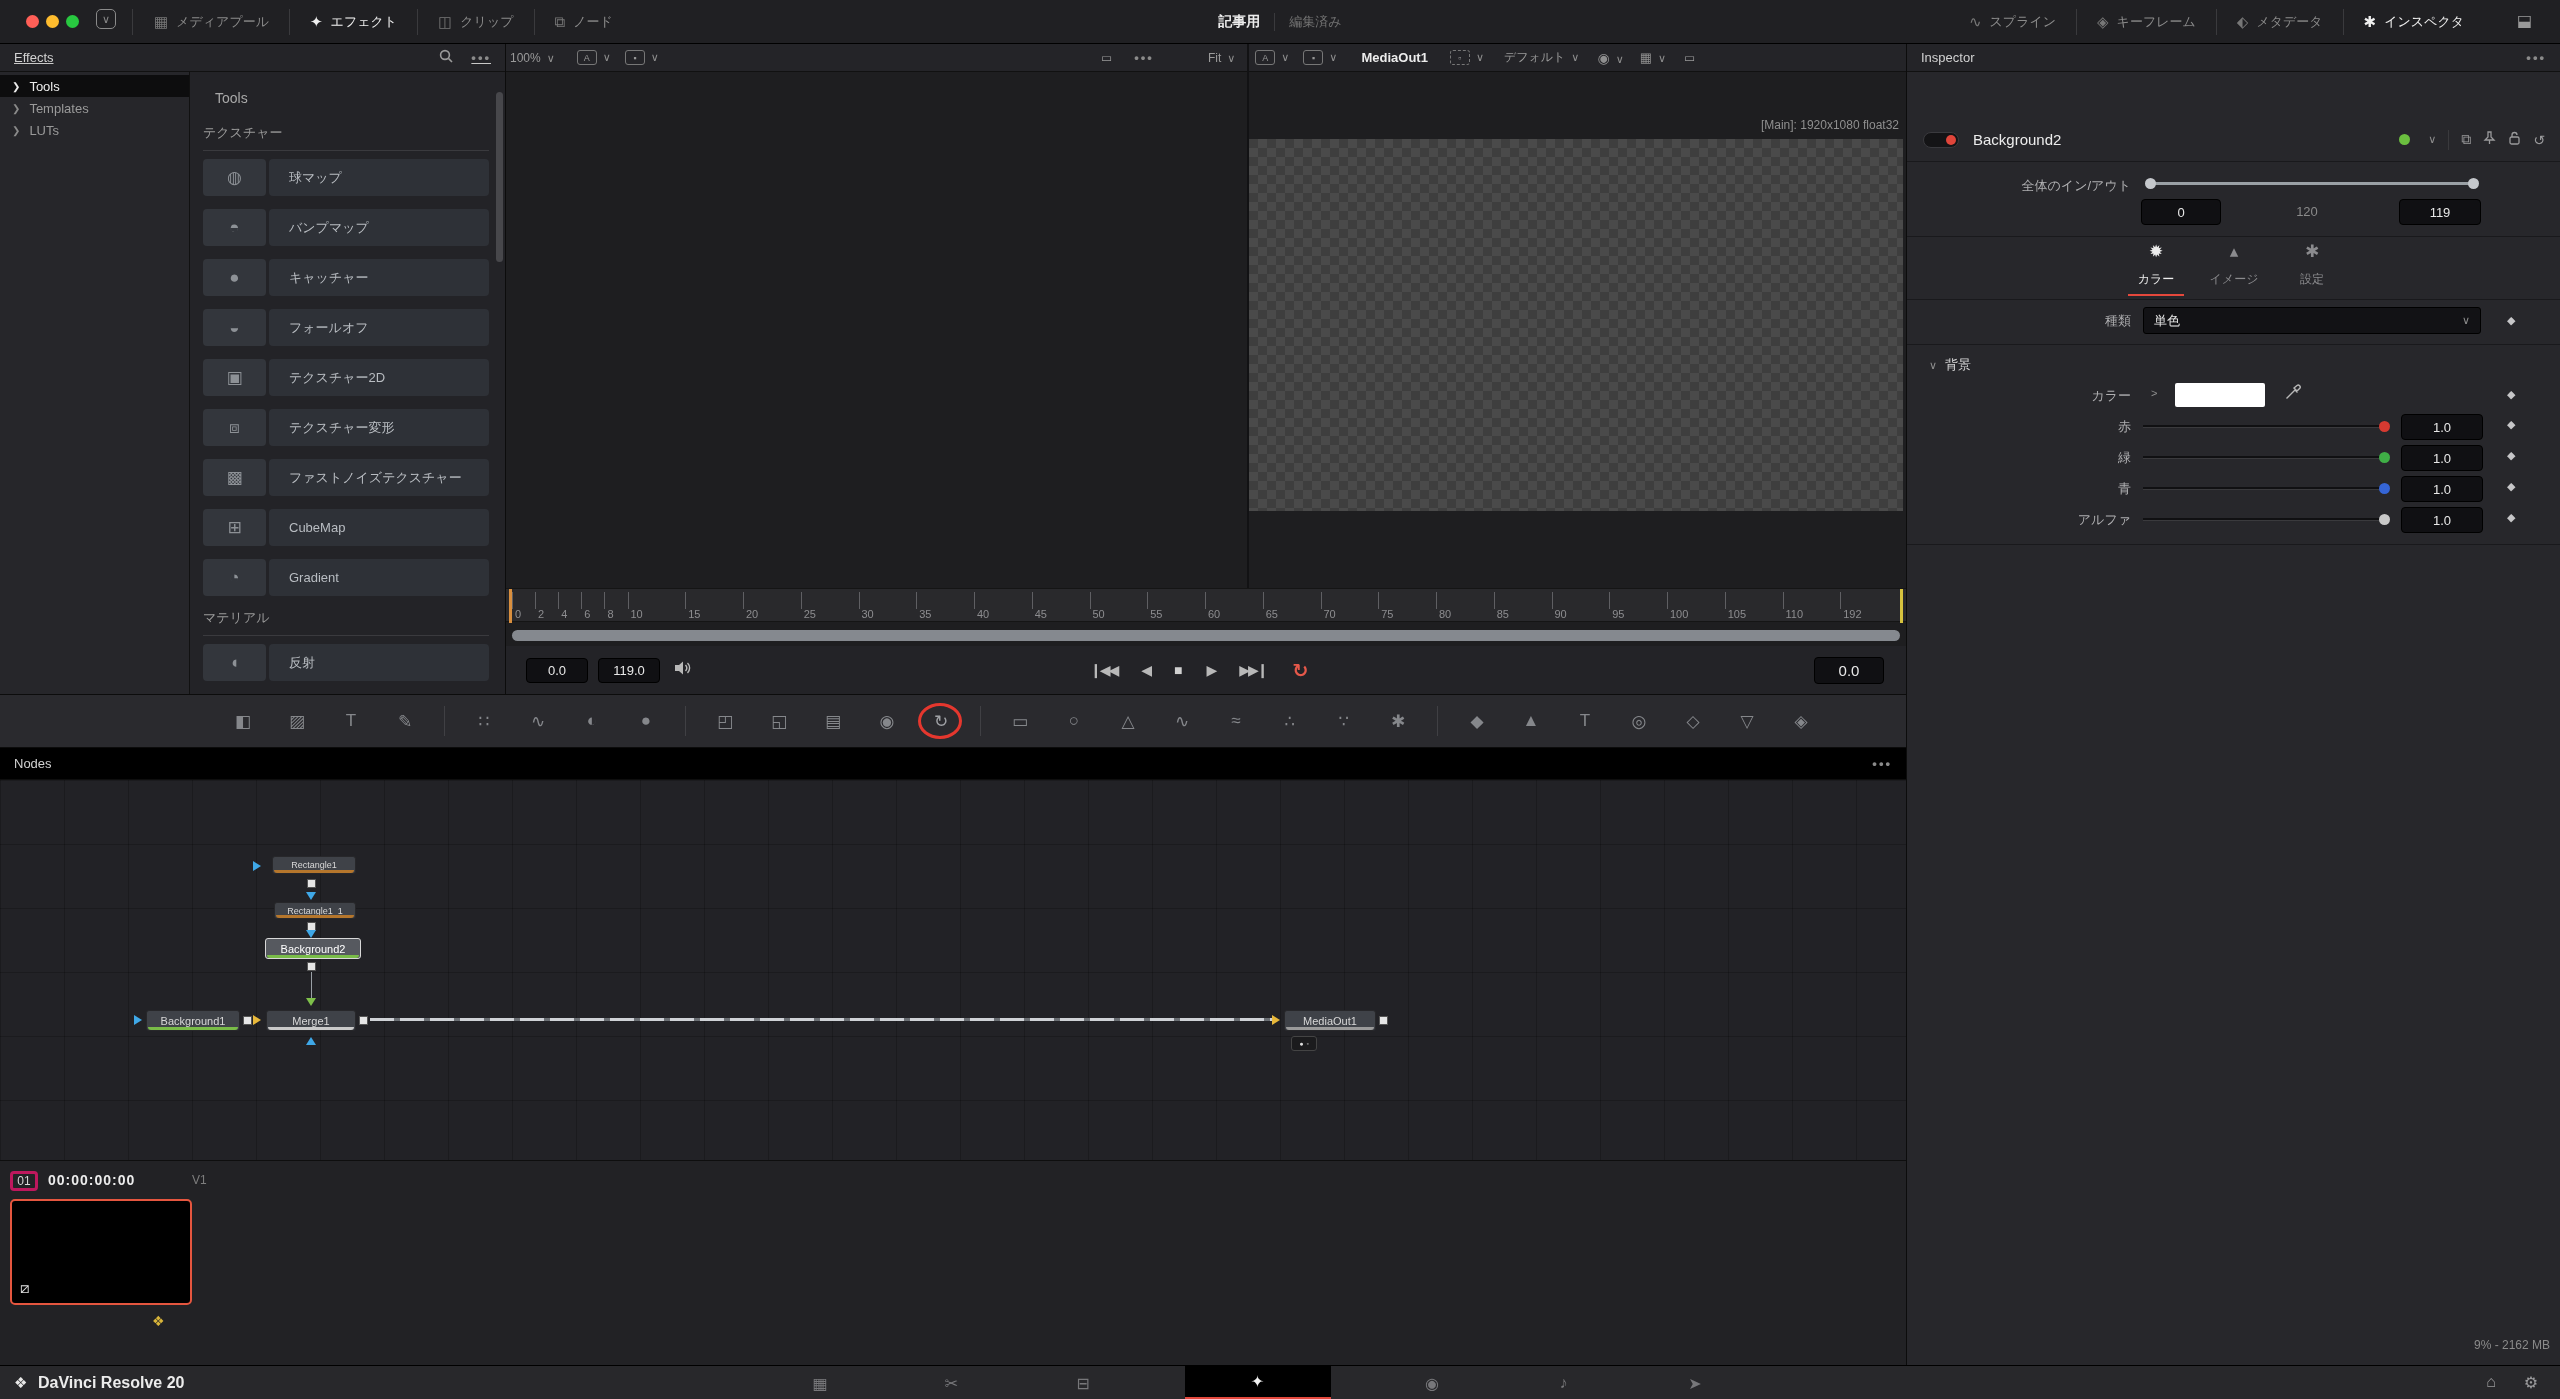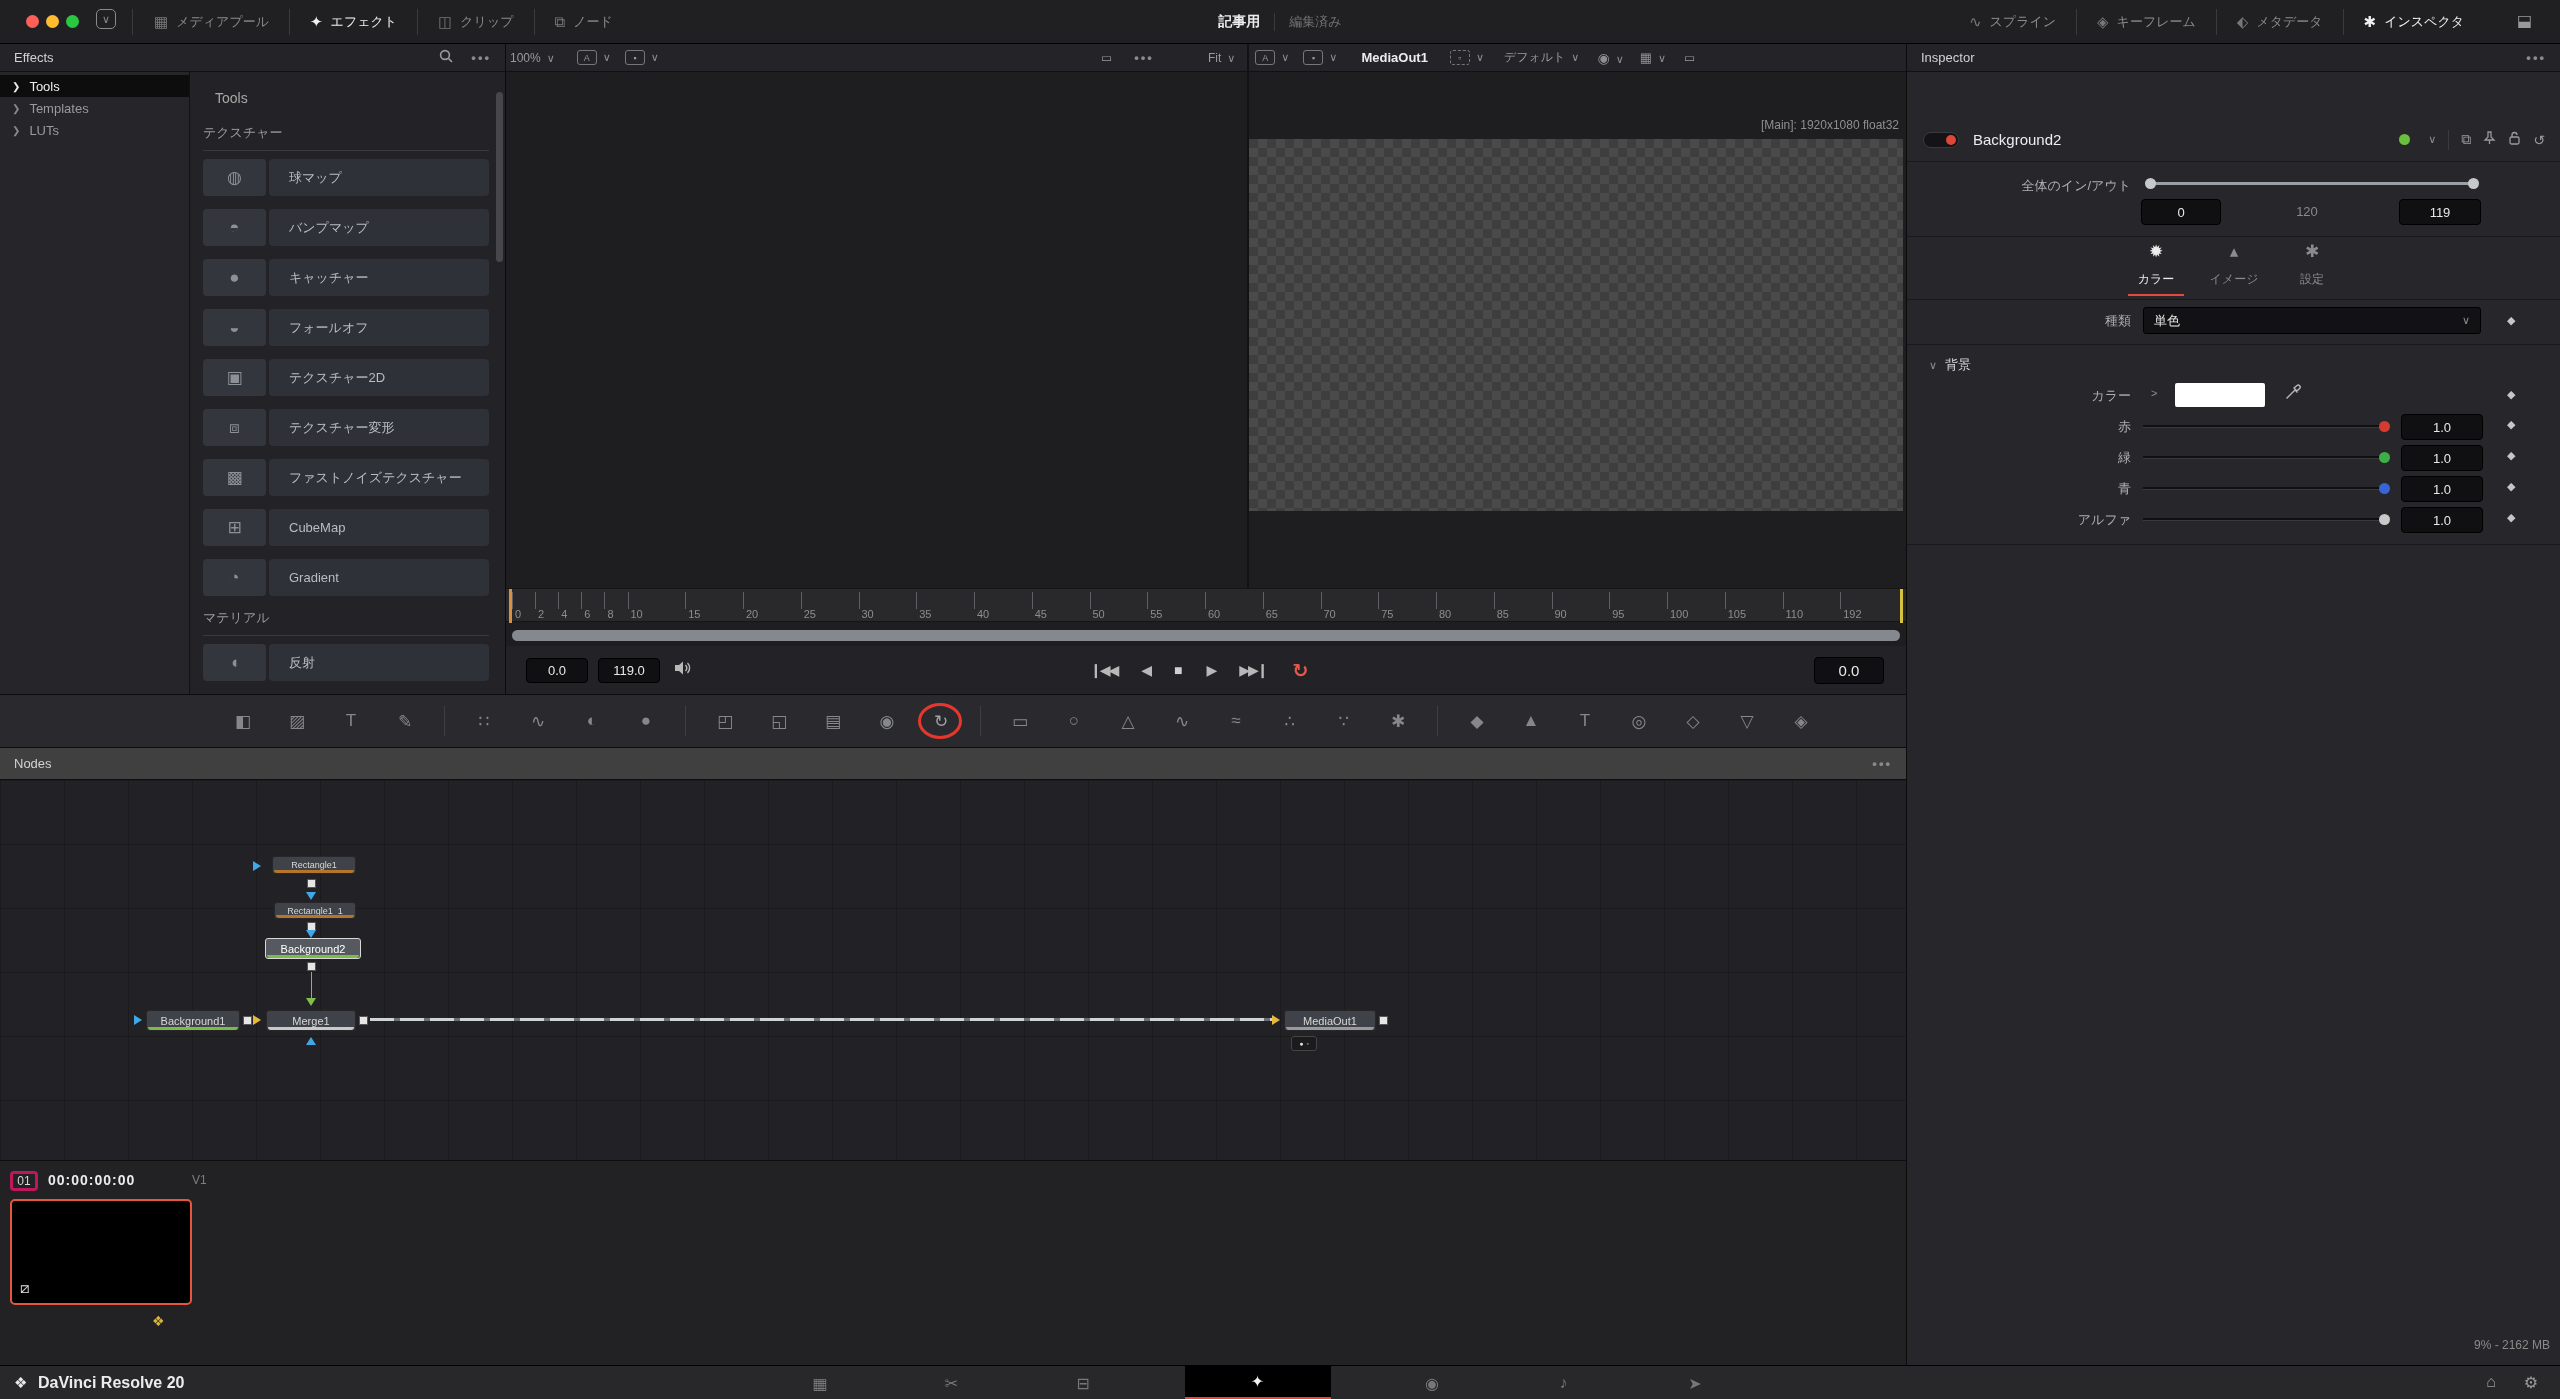--- a/index.html
+++ b/index.html
@@ -17,21 +17,21 @@
   .toptab.active{color:#f0f0f0;}
   .toptab.active .ticon{color:#f0f0f0;}
   .vsep{width:1px;height:26px;background:#3a3a3d;}
   #proj{left:0;right:0;top:0;height:44px;display:flex;align-items:center;justify-content:center;gap:14px;pointer-events:none;}
   #proj .t{color:#ececec;font-size:14px;font-weight:bold;}
   #proj .s{color:#737373;font-size:13px;}
   .checkbox-ico{width:20px;height:20px;border:1.5px solid #8a8a8a;border-radius:5px;color:#8a8a8a;font-size:11px;display:flex;align-items:center;justify-content:center;}
   
   .phead{height:28px;background:#242428;border-bottom:1px solid #111;display:flex;align-items:center;padding:0 14px;font-size:13px;color:#d2d2d2;}
   
-  #effects{left:0;top:44px;width:506px;height:650px;background:#fef9c3;border-right:1px solid #0c0c0c;}
+  #effects{left:0;top:44px;width:506px;height:650px;background:#fef9c3;border-right:1px solid #0c0c0c;text-decoration:underline;}
   #fx-tree{position:absolute;left:0;top:28px;width:190px;bottom:0;background:#26262a;border-right:1px solid #111;padding-top:3px;}
   .tree-row{display:flex;align-items:center;gap:9px;height:22px;padding-left:12px;font-size:13px;color:#9a9a9a;}
   .tree-row .chev{font-size:10px;color:#8a8a8a;}
   .tree-row.sel{background:#0d0d0e;color:#ededed;}
   .tree-row.sel .chev{color:#ededed;}
   #fx-list{position:absolute;left:190px;top:28px;right:0;bottom:0;background:#232327;padding:14px 16px 0 13px;overflow:hidden;}
   .fx-title{color:#a9a9a9;font-size:14px;margin:4px 0 18px 12px;}
   .fx-sec{color:#9a9a9a;font-size:13px;margin:10px 0 8px 0;padding-bottom:8px;border-bottom:1px solid #3a3a3e;}
   .fx-item{display:flex;gap:3px;margin-bottom:13px;height:37px;}
   .fx-ico{width:63px;background:#33363c;border-radius:4px;display:flex;align-items:center;justify-content:center;color:#8d9196;font-size:17px;}
@@ -56,21 +56,21 @@
   #tscroll{left:6px;top:586px;width:1388px;height:11px;background:#85898f;border-radius:6px;}
   #transport{left:0;top:602px;width:1400px;height:48px;background:#232327;display:flex;align-items:center;}
   .valbox{background:#101013;border:1px solid #000;border-radius:4px;color:#e8e8e8;font-size:13px;display:flex;align-items:center;justify-content:center;}
   .tbtn{color:#b8b8b8;font-size:14px;letter-spacing:-2px;}
   
   #ftoolbar{left:0;top:694px;width:1906px;height:54px;background:#2a2a2e;border-top:1px solid #0c0c0c;border-bottom:1px solid #0c0c0c;display:flex;align-items:center;padding-left:228px;gap:24px;}
   .tool-ico{width:30px;text-align:center;color:#85878b;font-size:17px;position:relative;}
   .tool-div{width:1px;height:30px;background:#404044;}
   .circle-annot{position:absolute;left:-8px;top:-8px;width:44px;height:36px;border:3px solid #e5372e;border-radius:50%;}
   
-  #nodeshead{left:0;top:748px;width:1906px;height:32px;background:#404040;border-bottom:1px solid #0e0e0e;display:flex;align-items:center;padding:0 14px;font-size:13px;color:#d2d2d2;justify-content:space-between;}
+  #nodeshead{left:0;top:748px;width:1906px;height:32px;background:#000000;border-bottom:1px solid #0e0e0e;display:flex;align-items:center;padding:0 14px;font-size:13px;color:#d2d2d2;justify-content:space-between;}
   #graph{left:0;top:780px;width:1906px;height:380px;background:#222226;
     background-image:linear-gradient(rgba(0,0,0,.22) 1px,transparent 1px),linear-gradient(90deg,rgba(0,0,0,.22) 1px,transparent 1px);
     background-size:64px 64px;}
   .node{position:absolute;background:#3f4248;border:1px solid #27272a;border-radius:3px;color:#d8d8d8;font-size:11px;display:flex;align-items:center;justify-content:center;}
   .node .bar{position:absolute;left:1px;right:1px;bottom:0;height:3px;border-radius:0 0 3px 3px;}
   .node.sel{background:#56595f;border-color:#d8d8d8;color:#fff;}
   .node.small{font-size:9px;}
   .sq{position:absolute;width:9px;height:9px;background:#e6e6e6;border:1px solid #555;}
   .tri{position:absolute;width:0;height:0;}
   .tri.d{border-left:5px solid transparent;border-right:5px solid transparent;border-top:8px solid #3fa8e8;}

